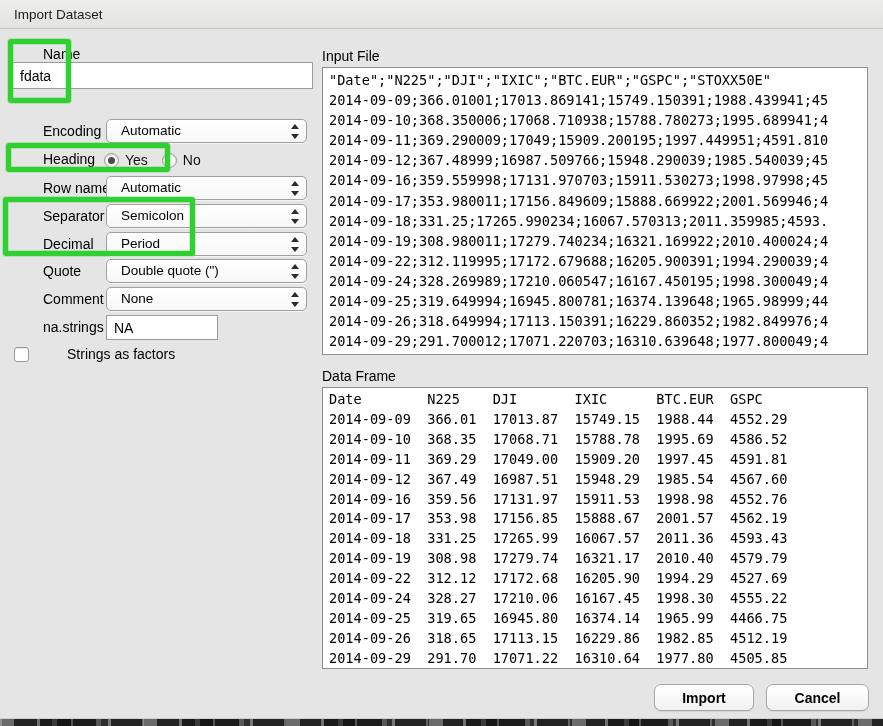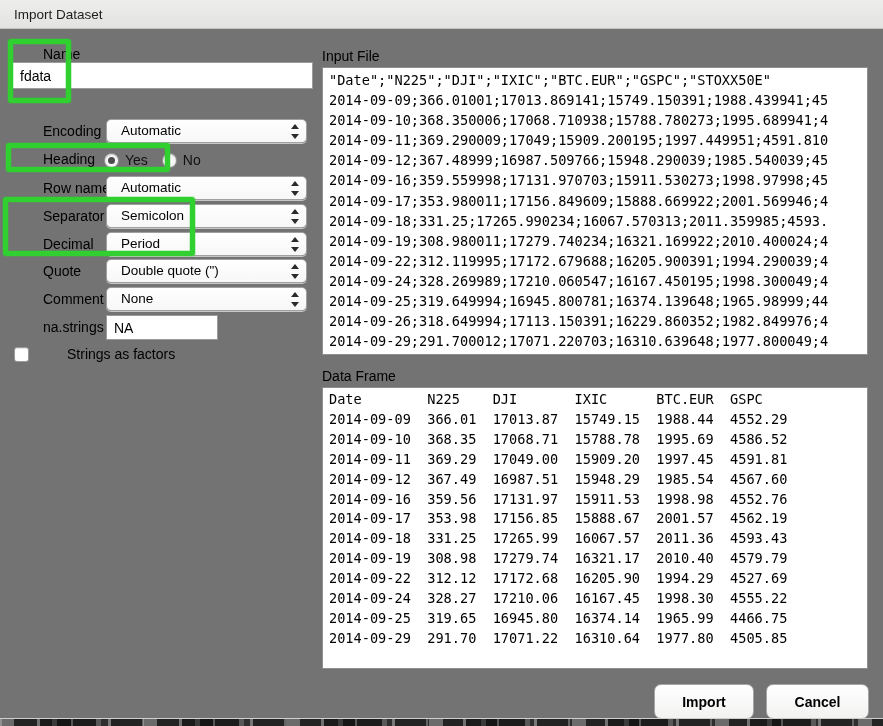--- a/index.html
+++ b/index.html
@@ -1,19 +1,19 @@
 <!DOCTYPE html>
 <html><head>
 <meta charset="utf-8">
 <style>
   * { margin:0; padding:0; box-sizing:border-box; }
   html,body { background:#d0d0d0; }
   #window {
     position:relative; width:883px; height:726px;
-    background:#737373; overflow:hidden;
+    background:#e5e5e5; overflow:hidden;
     font-family:"Liberation Sans", sans-serif; color:#111;
   }
   
   #titlebar {
     position:absolute; left:0; top:0; width:883px; height:29px;
     background:linear-gradient(#ededec,#e3e3e2);
     border-bottom:1px solid #c4c4c3;
   }
   #titlebar .title { position:absolute; left:14px; top:7px; font-size:13.5px; color:#1d1d1d; }
   
@@ -68,21 +68,21 @@
     position:absolute; left:322px; width:546px;
     background:#fff; border:1px solid #8f8f8f;
     overflow:hidden; padding:2px 0 0 6px;
     font-family:"DejaVu Sans Mono", monospace; font-size:13.6px; color:#000;
   }
   .databox .line { white-space:pre; overflow:hidden; }
   #input-file-box .line { line-height:20.1px; }
   #data-frame-box .line { line-height:19.9px; }
   
   .push-btn {
-    position:absolute; top:684px; height:35px;
+    position:absolute; top:684px; height:27px;
     background:linear-gradient(#ffffff,#f2f2f1);
     border:1px solid #a6a6a6; border-radius:7px;
     font-family:"Liberation Sans", sans-serif; font-size:14px; font-weight:600; color:#000;
     display:flex; align-items:center; justify-content:center;
     box-shadow:0 1px 1px rgba(0,0,0,.08); cursor:default;
   }
   
   #bg-strip {
     position:absolute; left:0; top:718px; width:883px; height:8px;
     border-top:1px solid #cfcfcf;
@@ -224,20 +224,21 @@
       <div class="line">2014-09-10  368.35  17068.71  15788.78  1995.69  4586.52</div>
       <div class="line">2014-09-11  369.29  17049.00  15909.20  1997.45  4591.81</div>
       <div class="line">2014-09-12  367.49  16987.51  15948.29  1985.54  4567.60</div>
       <div class="line">2014-09-16  359.56  17131.97  15911.53  1998.98  4552.76</div>
       <div class="line">2014-09-17  353.98  17156.85  15888.67  2001.57  4562.19</div>
       <div class="line">2014-09-18  331.25  17265.99  16067.57  2011.36  4593.43</div>
       <div class="line">2014-09-19  308.98  17279.74  16321.17  2010.40  4579.79</div>
       <div class="line">2014-09-22  312.12  17172.68  16205.90  1994.29  4527.69</div>
       <div class="line">2014-09-24  328.27  17210.06  16167.45  1998.30  4555.22</div>
       <div class="line">2014-09-25  319.65  16945.80  16374.14  1965.99  4466.75</div>
+      <div class="line">2014-09-26  318.65  17113.15  16229.86  1982.85  4512.19</div>
       <div class="line">2014-09-29  291.70  17071.22  16310.64  1977.80  4505.85</div>
     </div>
 
   <button class="push-btn" style="left:654px; width:100px;">Import</button>
   <button class="push-btn" style="left:766px; width:103px;">Cancel</button>
 
   <div id="bg-strip"></div>
 </div>
 
 </body></html>

